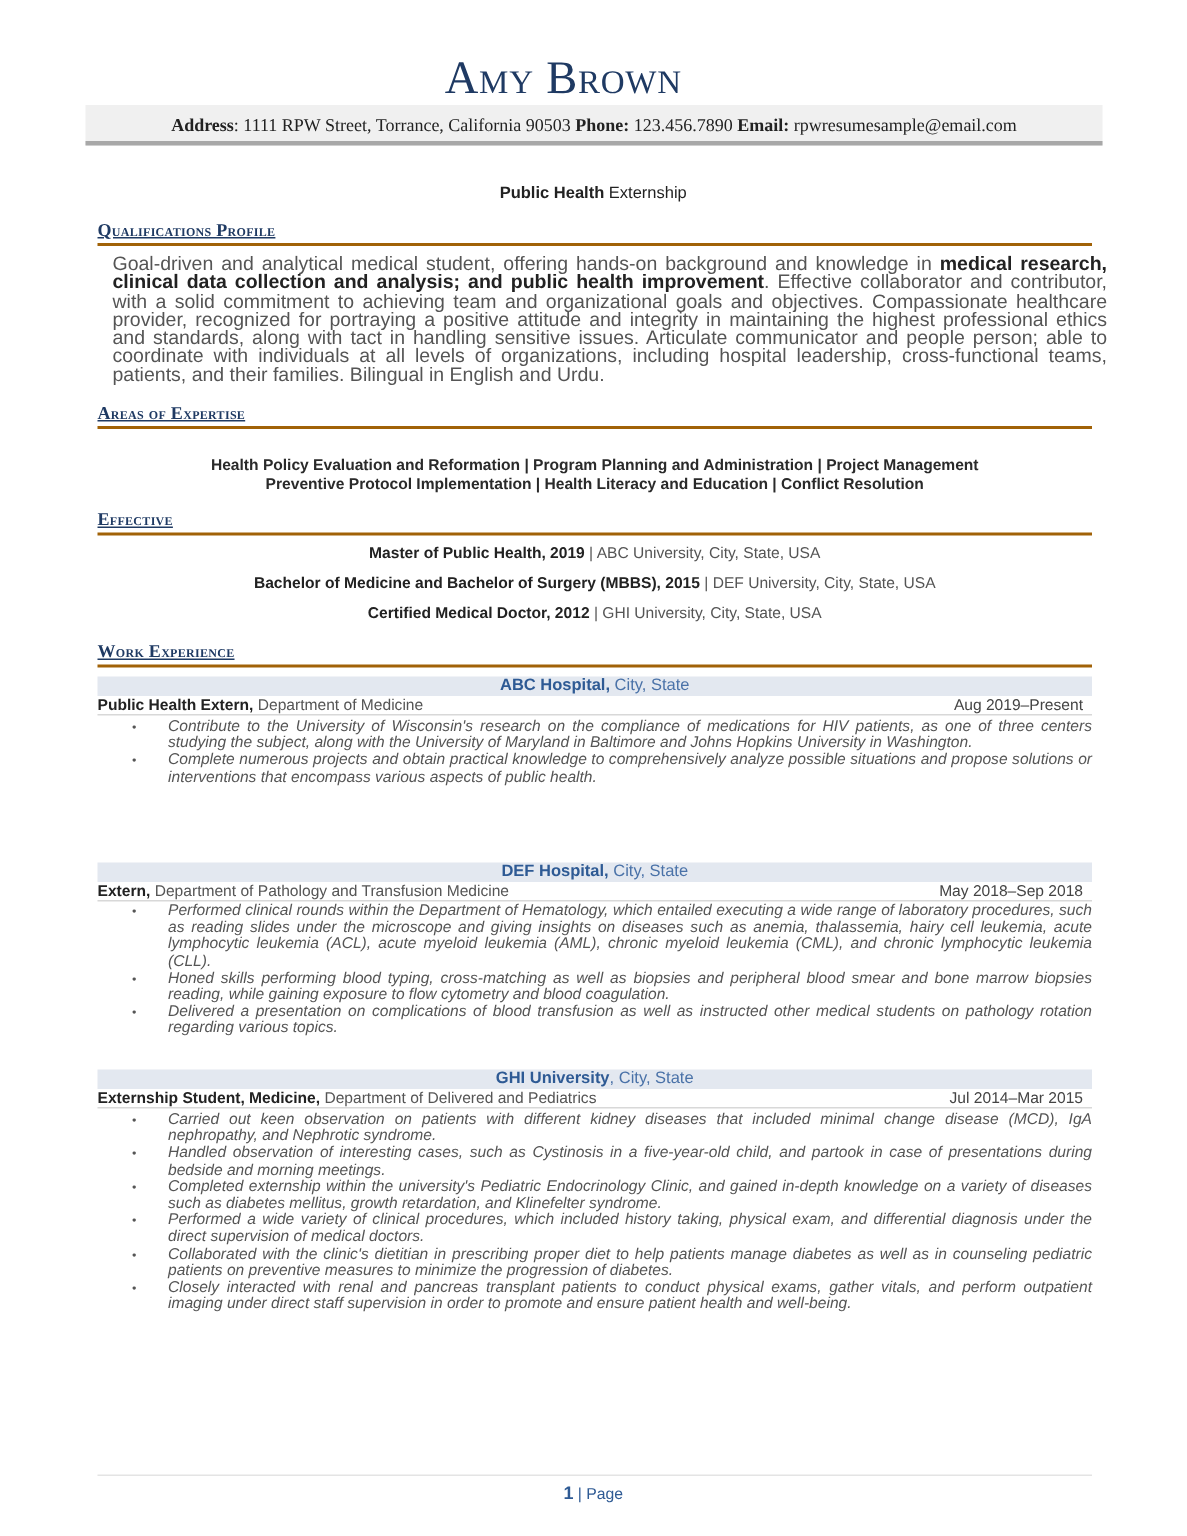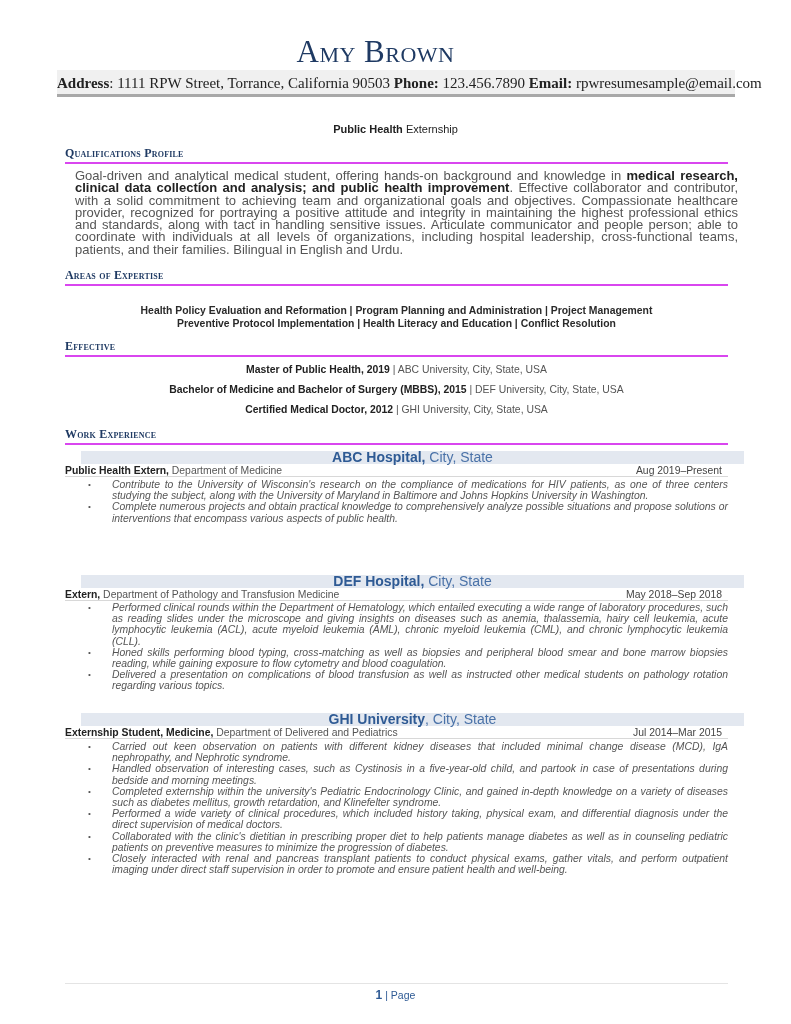--- a/index.html
+++ b/index.html
@@ -9,55 +9,55 @@
   .name {
     position: absolute; top: 36px; left: 0; width: 751px; text-align: center;
     font-family: "Liberation Serif", "DejaVu Serif", serif;
     font-size: 31px; color: #1f3a63; letter-spacing: 0.5px; font-variant: small-caps;
     line-height: 32px;
   }
   .contact-bar {
     position: absolute; top: 70px; left: 57px; width: 678px; height: 27px;
     background: #f0f0f0; border-bottom: 3px solid #a8a8a8;
     font-family: "Liberation Serif", "DejaVu Serif", serif;
-    font-size: 15px; color: #222; text-align: center; line-height: 26px; white-space: nowrap;
+    font-size: 12px; color: #222; text-align: center; line-height: 26px; white-space: nowrap;
   }
   .contact-bar b { font-weight: bold; }
 
   .target-title {
     position: absolute; top: 123px; left: 0; width: 791px; text-align: center;
     font-size: 11px; color: #222;
   }
   .target-title b { font-weight: bold; }
 
   .section-head {
     position: absolute; left: 65px; width: 663px;
     font-family: "Liberation Serif", "DejaVu Serif", serif;
     font-size: 12px; color: #1f3a63; font-weight: bold; font-variant: small-caps;
     letter-spacing: 0.2px;
-    border-bottom: 2px solid #d946ef; padding-bottom: 2px; line-height: 14px;
+    border-bottom: 2px solid #a16207; padding-bottom: 2px; line-height: 14px; text-decoration: underline;
   }
 
   .profile {
     position: absolute; top: 170px; left: 75px; width: 663px;
     font-size: 13px; line-height: 12.3px; color: #555; text-align: justify;
   }
   .profile b { color: #222; font-weight: bold; }
 
   .expertise {
     position: absolute; top: 304px; left: 65px; width: 663px; text-align: center;
     font-size: 10.4px; line-height: 13px; color: #2a2a2a; font-weight: bold;
   }
 
   .edu { position: absolute; left: 65px; width: 663px; text-align: center; font-size: 10.4px; color: #555; line-height: 13px; }
   .edu b { color: #222; font-weight: bold; }
 
   .employer-bar {
     position: absolute; left: 65px; width: 663px; height: 13px;
-    background: #e3e8f0; text-align: center; font-size: 14px; line-height: 13px; color: #4a72a8; margin-left: 16px;
+    background: #e3e8f0; text-align: center; font-size: 11px; line-height: 13px; color: #4a72a8;
   }
   .employer-bar b { font-weight: bold; color: #2e5a94; }
 
   .role-row {
     position: absolute; left: 65px; width: 663px; height: 13px;
     font-size: 10.4px; line-height: 13px; color: #555;
     border-bottom: 1px solid #d8d8d8;
   }
   .role-row b { color: #222; font-weight: bold; }
   .role-row .dates { position: absolute; right: 6px; top: 0; color: #444; }

